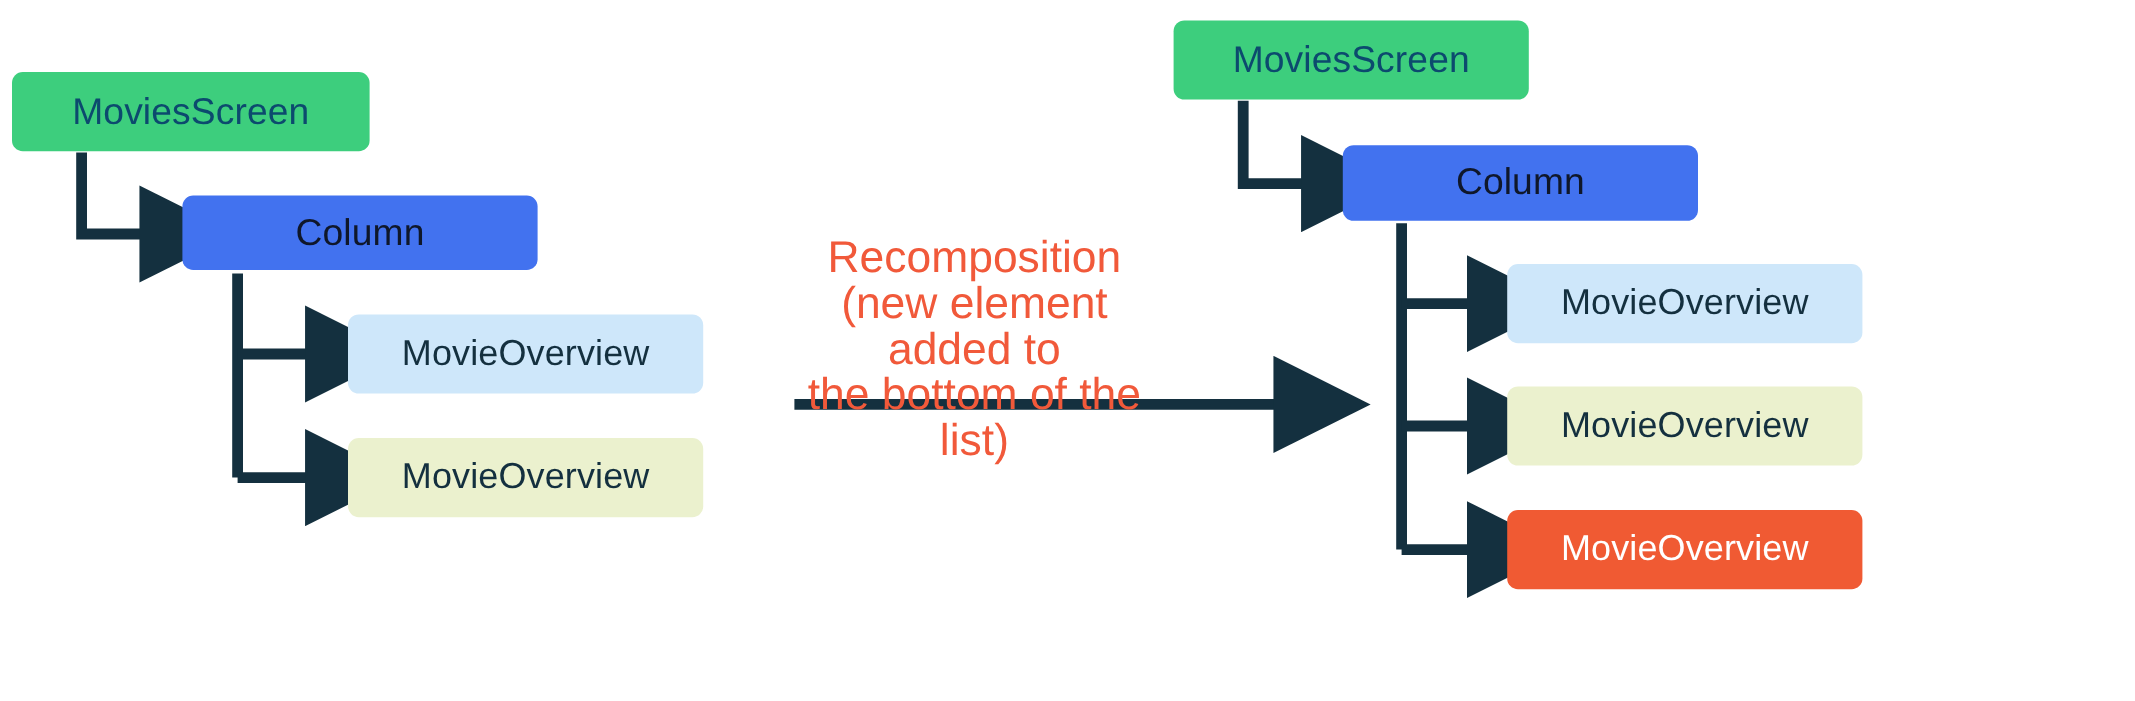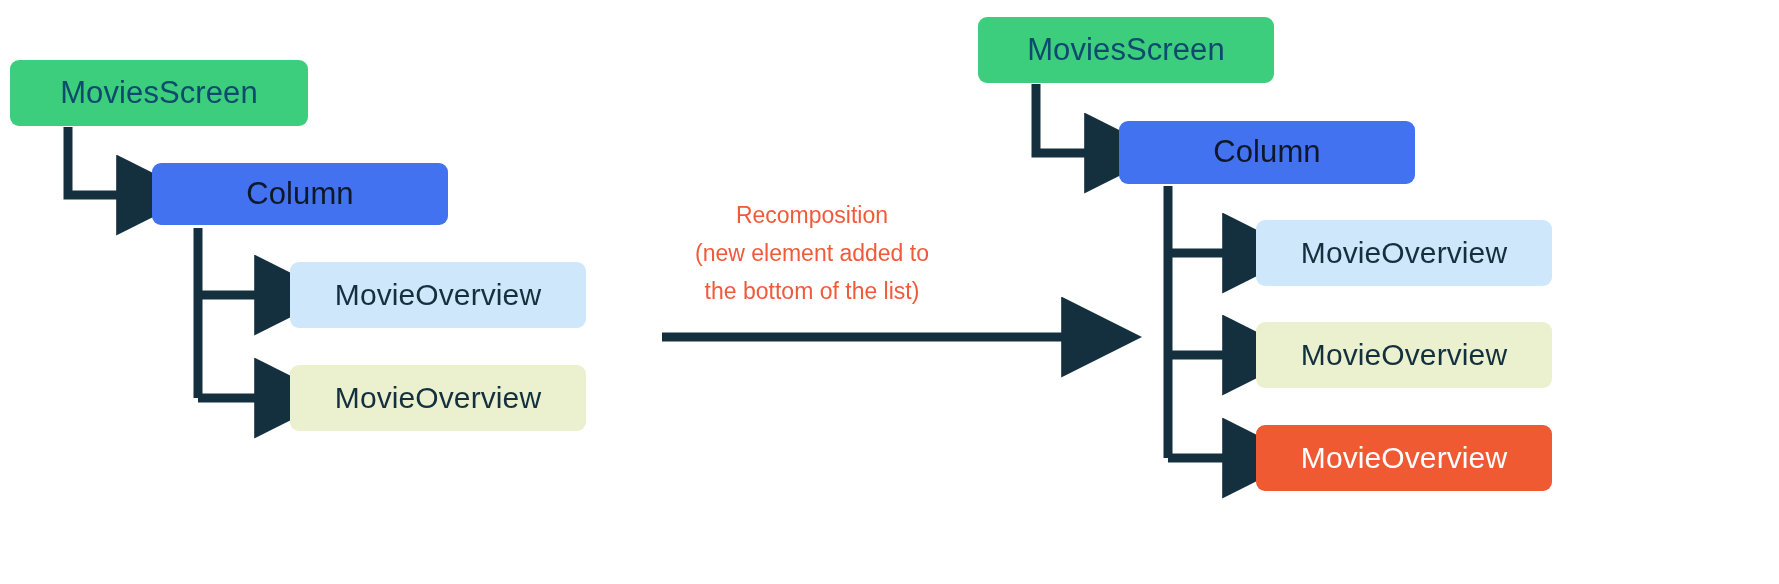--- a/index.html
+++ b/index.html
@@ -76,21 +76,21 @@
   }
 
   
   #recomposition-caption {
     position: absolute;
     left: 656px;
     top: 196px;
     width: 312px;
     text-align: center;
     color: #F1593A;
-    font-size: 23px;
+    font-size: 37px;
     line-height: 38px;
     white-space: pre-line;
   }
 </style>
 </head>
 <body>
 
 <div id="stage">
 
   <svg class="connectors" viewBox="0 0 1779 584" width="1779" height="584" aria-hidden="true">

